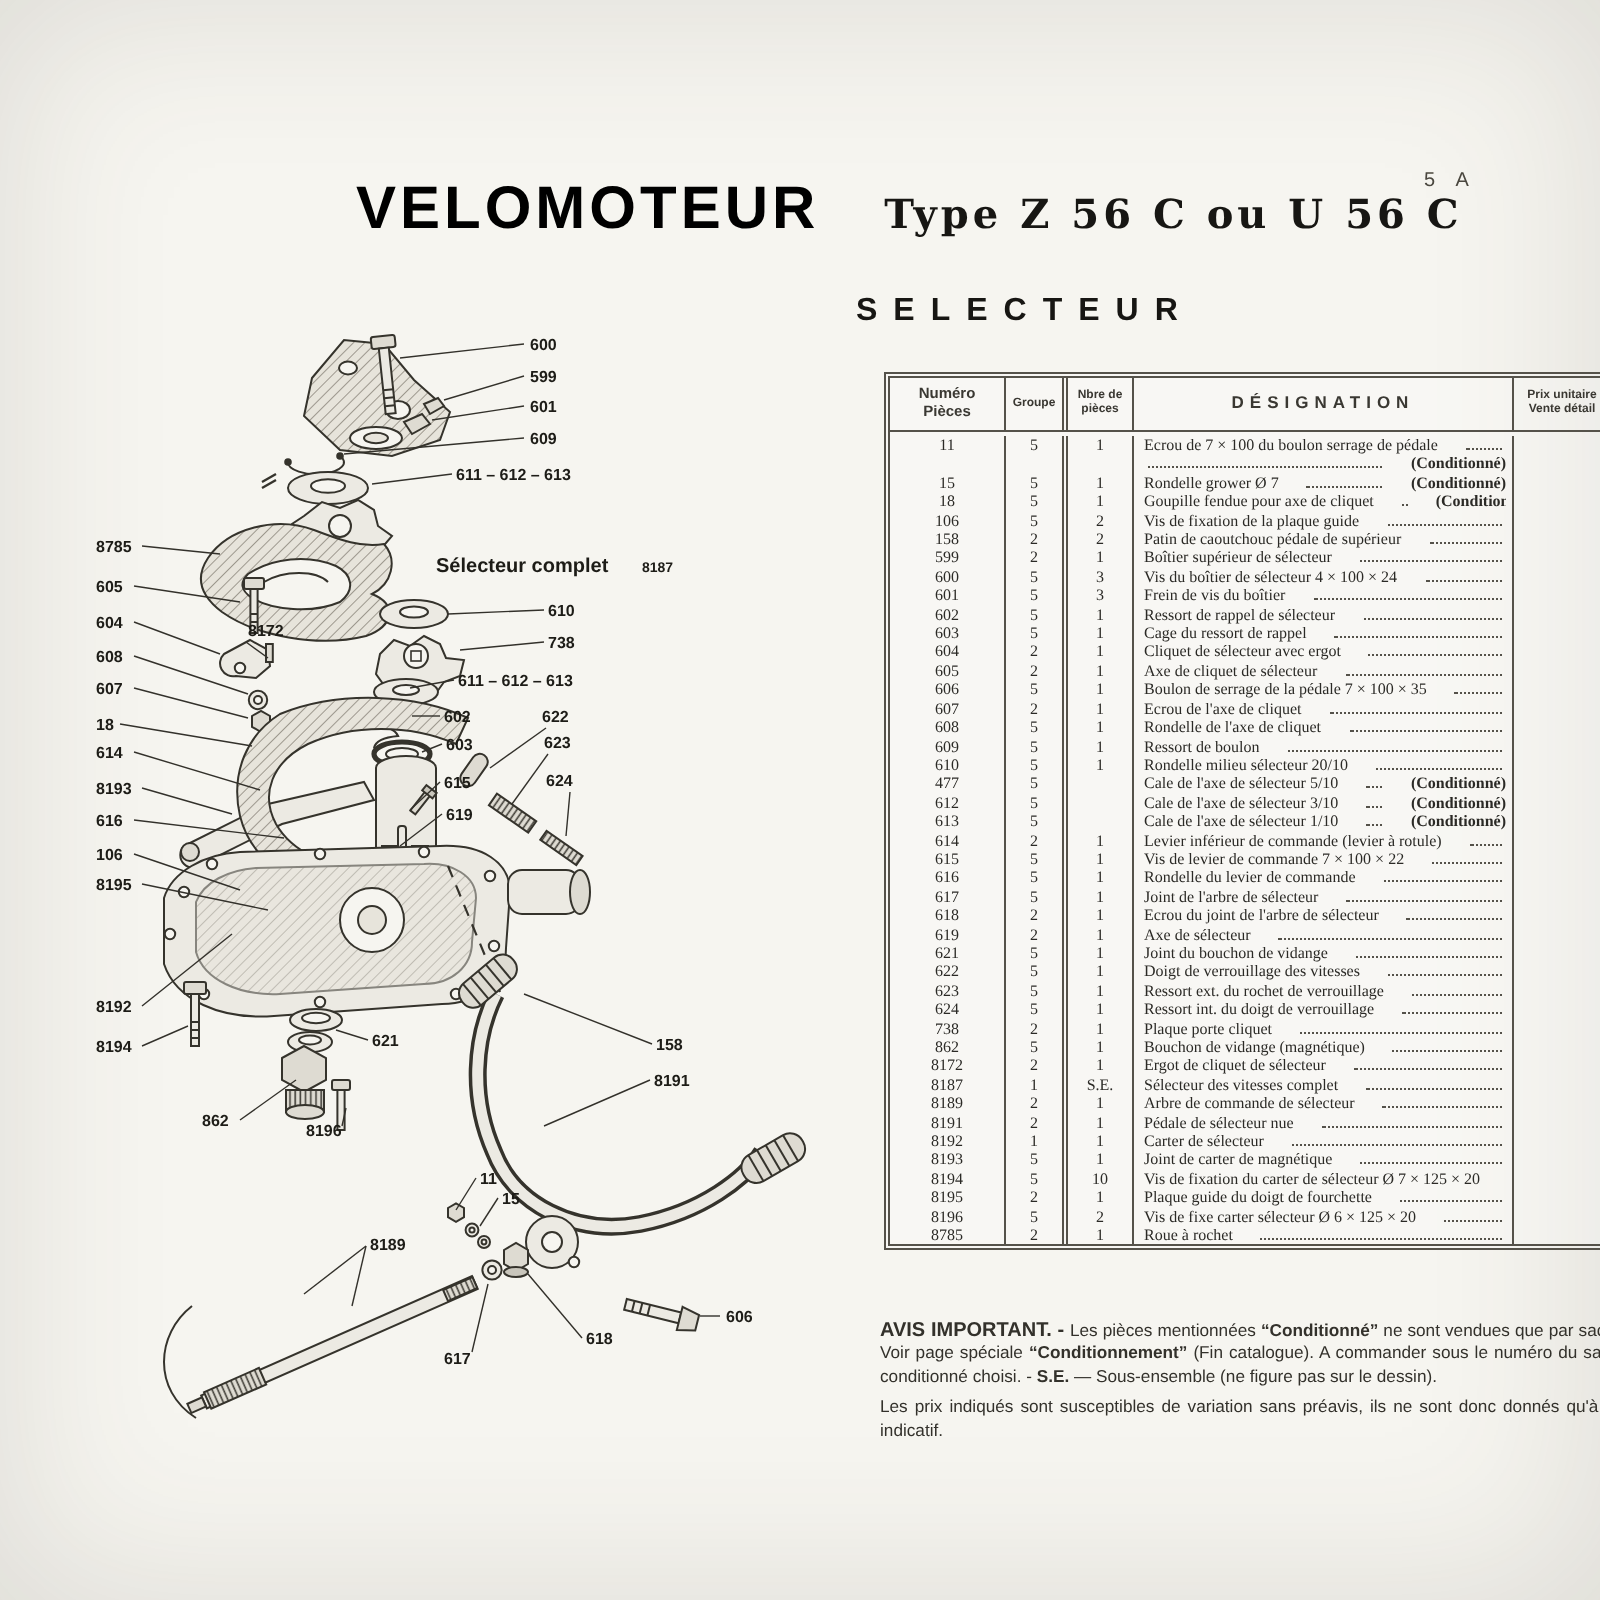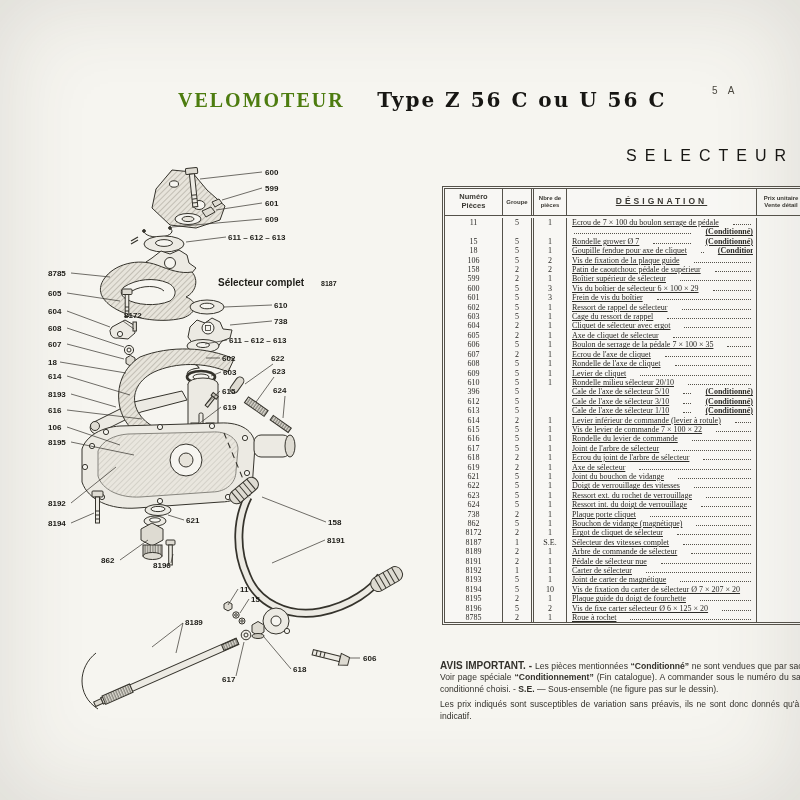--- a/index.html
+++ b/index.html
@@ -8,31 +8,31 @@
     position: relative;
     background: #f6f5f0;
     font-family: "Liberation Sans", sans-serif;
     color: #2b2a26;
     overflow: hidden;
   }
   .vignette { position:absolute; inset:0; box-shadow: inset 0 0 90px rgba(70,62,48,.14); pointer-events:none; }
 
   
   .title-row { position:absolute; top:88px; left:178px; white-space:nowrap; }
-  .main-title { font-family:Liberation Serif, serif; font-weight:bold; font-size:20px; letter-spacing:2px; color:#4d7c0f; display:inline-block; }
+  .main-title { font-family:Liberation Sans, sans-serif; font-weight:bold; font-size:30px; letter-spacing:2px; color:#000000; display:inline-block; }
   .sub-title  { font-family:"DejaVu Serif", serif; font-weight:bold; font-size:20px; letter-spacing:2px; color:#171613; display:inline-block; margin-left:28px; }
   .page-num { position:absolute; top:85px; left:712px; font-size:10px; letter-spacing:4px; color:#4a473f; }
-  .section-title { position:absolute; top:147px; left:428px; width:366px; text-align:right;
-    font-size:16px; font-weight:normal; letter-spacing:8px; color:#171613; }
+  .section-title { position:absolute; top:147px; left:428px; width:366px; text-align:left;
+    font-size:16px; font-weight:bold; letter-spacing:8px; color:#171613; }
 
   
   .ptable { position:absolute; top:186px; left:442px; width:366px; border:3px double #55524a; background:rgba(255,255,255,.25); }
   .thead { display:flex; height:27px; border-bottom:1px solid #55524a; }
   .th { display:flex; flex-direction:column; justify-content:center; align-items:center; line-height:1.15; text-align:center; font-weight:bold; color:#3a3832; }
-  .c1{ width:58px; } .c2{ width:31px; } .c3{ width:33px; } .c4{ width:190px;text-decoration:underline; } .c5{ flex:1; }
+  .c1{ width:58px; } .c2{ width:31px; } .c3{ width:33px; } .c4{ width:190px; } .c5{ flex:1; }
   .br { border-right:1px solid #55524a; } .brd { border-right:3px double #55524a; }
   .th.c1{ font-size:7.5px; } .th.c2{ font-size:6px; } .th.c3{ font-size:6px; }
   .th.c4{ font-size:8.5px; letter-spacing:3px; } .th.c5{ font-size:6px; }
 
   .tbody { font-family:"Liberation Serif", serif; font-size:8px; padding-top:2px; }
   .tr { display:flex; }
   .td { line-height:9.4px; }
   .td.c1, .td.c2, .td.c3 { text-align:center; }
   .td.c4 { padding:0 3px 0 5px; }
   .td.c4 .line { display:flex; align-items:baseline; overflow:hidden;gap:12px; }
@@ -438,21 +438,21 @@
           </div>
         </div>
         <div class="td c5"></div>
       </div>
       <div class="tr">
         <div class="td c1 br">600</div>
         <div class="td c2 brd">5</div>
         <div class="td c3 br">3</div>
         <div class="td c4 br">
           <div class="line">
-            <span class="des">Vis du boîtier de sélecteur 6 × 100 × 29</span>
+            <span class="des">Vis du boîtier de sélecteur 4 × 100 × 24</span>
             <span class="dots"></span>
           </div>
         </div>
         <div class="td c5"></div>
       </div>
       <div class="tr">
         <div class="td c1 br">601</div>
         <div class="td c2 brd">5</div>
         <div class="td c3 br">3</div>
         <div class="td c4 br">
@@ -546,40 +546,40 @@
           </div>
         </div>
         <div class="td c5"></div>
       </div>
       <div class="tr">
         <div class="td c1 br">609</div>
         <div class="td c2 brd">5</div>
         <div class="td c3 br">1</div>
         <div class="td c4 br">
           <div class="line">
-            <span class="des">Levier de cliquet</span>
+            <span class="des">Ressort de boulon</span>
             <span class="dots"></span>
           </div>
         </div>
         <div class="td c5"></div>
       </div>
       <div class="tr">
         <div class="td c1 br">610</div>
         <div class="td c2 brd">5</div>
         <div class="td c3 br">1</div>
         <div class="td c4 br">
           <div class="line">
             <span class="des">Rondelle milieu sélecteur 20/10</span>
             <span class="dots"></span>
           </div>
         </div>
         <div class="td c5"></div>
       </div>
       <div class="tr">
-        <div class="td c1 br">396</div>
+        <div class="td c1 br">477</div>
         <div class="td c2 brd">5</div>
         <div class="td c3 br"></div>
         <div class="td c4 br">
           <div class="line">
             <span class="des">Cale de l'axe de sélecteur 5/10</span>
             <span class="dots"></span>
             <span class="cond">(Conditionné)</span>
           </div>
         </div>
         <div class="td c5"></div>
@@ -825,21 +825,21 @@
           </div>
         </div>
         <div class="td c5"></div>
       </div>
       <div class="tr">
         <div class="td c1 br">8194</div>
         <div class="td c2 brd">5</div>
         <div class="td c3 br">10</div>
         <div class="td c4 br">
           <div class="line">
-            <span class="des">Vis de fixation du carter de sélecteur Ø 7 × 207 × 20</span>
+            <span class="des">Vis de fixation du carter de sélecteur Ø 7 × 125 × 20</span>
             <span class="dots"></span>
           </div>
         </div>
         <div class="td c5"></div>
       </div>
       <div class="tr">
         <div class="td c1 br">8195</div>
         <div class="td c2 brd">2</div>
         <div class="td c3 br">1</div>
         <div class="td c4 br">

